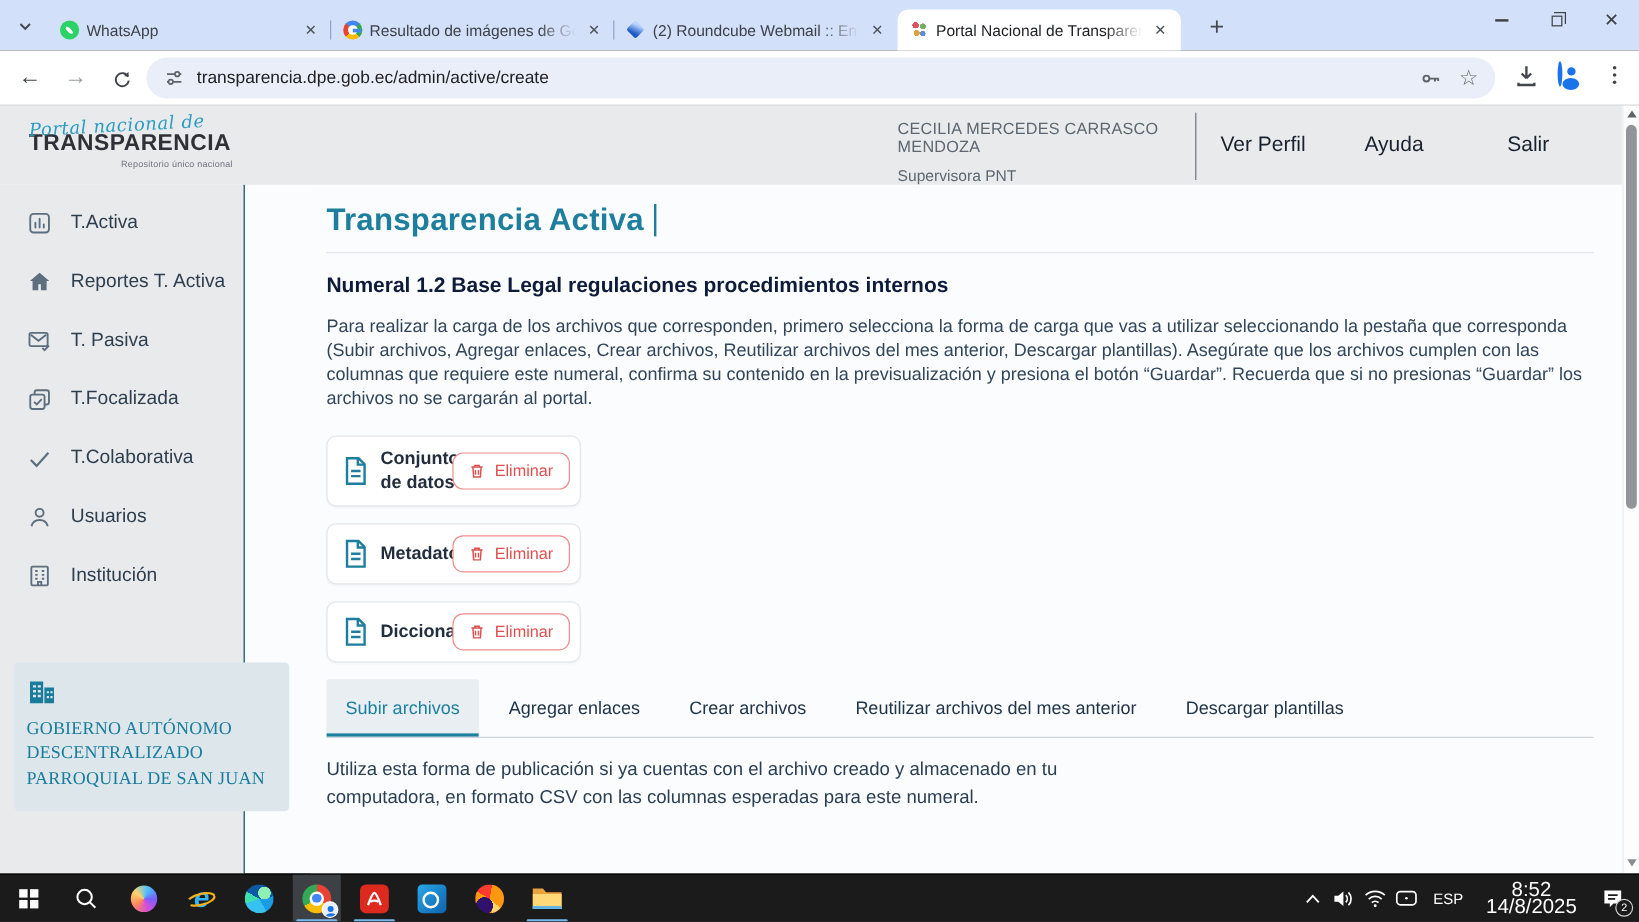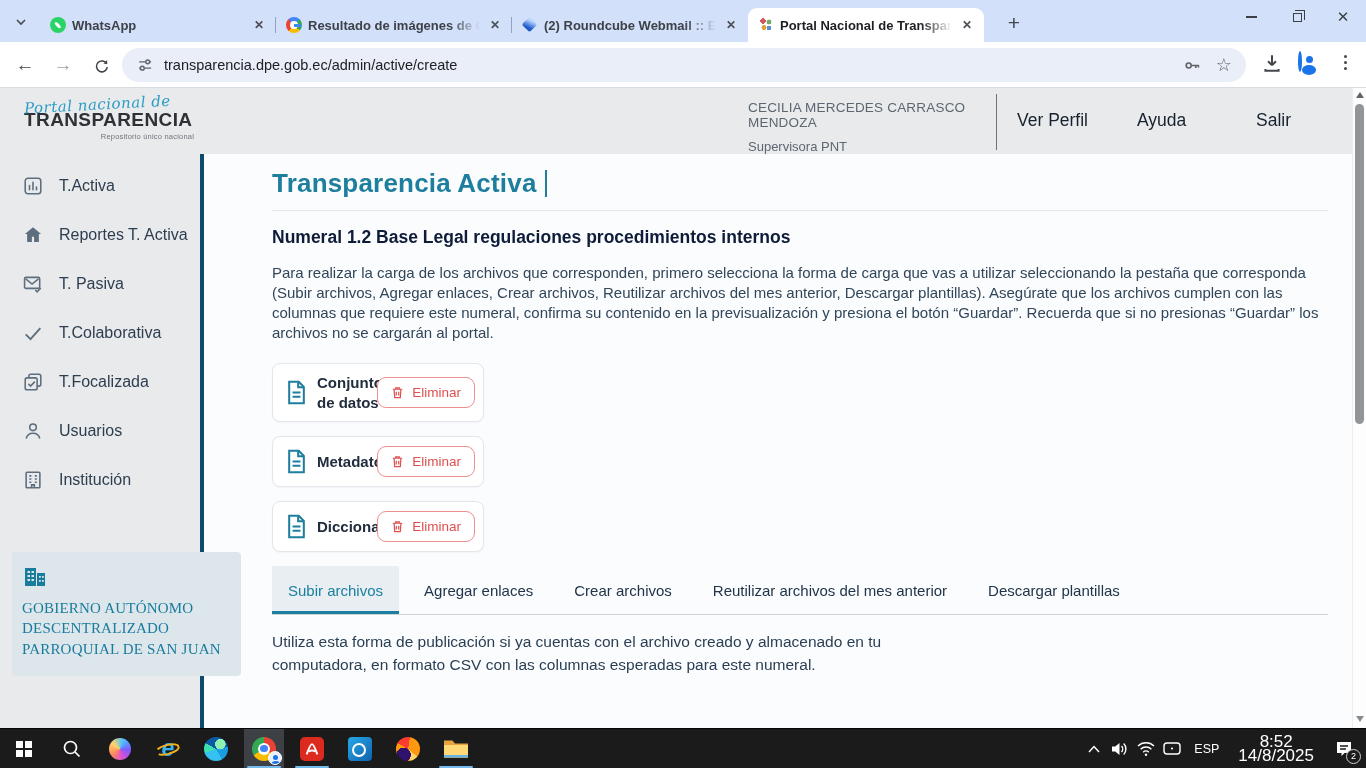--- a/index.html
+++ b/index.html
@@ -3,21 +3,21 @@
 <meta charset="utf-8">
 <style>
   *{margin:0;padding:0;box-sizing:border-box;}
   html,body{width:1366px;height:768px;overflow:hidden;background:#000;}
   body{font-family:"Liberation Sans",sans-serif;position:relative;}
   svg{display:block;}
 
   
   .tabstrip{position:absolute;left:0;top:0;width:1366px;height:42px;background:#d3e0f9;display:flex;align-items:flex-end;}
   .tabsearch{position:absolute;left:8px;top:10px;width:26px;height:24px;border-radius:8px;display:flex;align-items:center;justify-content:center;color:#454a52;}
-  .tab{position:relative;width:236px;height:34px;display:flex;align-items:center;padding:0 8px 0 10px;border-radius:9px 9px 0 0;color:#3d4148;font-weight:bold;}
+  .tab{position:relative;width:236px;height:34px;display:flex;align-items:center;padding:0 8px 0 10px;border-radius:9px 9px 0 0;color:#3d4148;}
   .tab .ttl{flex:1;font-size:13px;white-space:nowrap;overflow:hidden;margin:0 6px;-webkit-mask-image:linear-gradient(90deg,#000 82%,transparent);mask-image:linear-gradient(90deg,#000 82%,transparent);}
   .tab .tclose{width:18px;height:18px;border-radius:50%;display:flex;align-items:center;justify-content:center;font-size:12px;color:#4b4f57;flex:none;}
   .tab.active{background:#fff;color:#1d1f23;}
   .tab .sep{position:absolute;left:-1px;top:9px;width:1px;height:16px;background:#93a2c0;}
   .newtab{position:absolute;left:1000px;top:9px;width:28px;height:28px;border-radius:50%;display:flex;align-items:center;justify-content:center;font-size:21px;color:#44484f;}
   .wincontrols{position:absolute;right:0;top:0;height:34px;display:flex;}
   .wc{width:46px;height:34px;display:flex;align-items:center;justify-content:center;color:#3c4043;}
   .wc-min i{display:block;width:11px;height:2px;background:#3c4043;}
   .wc-restore i{display:block;width:9px;height:9px;border:1.6px solid #3c4043;position:relative;background:transparent;}
   .wc-restore i::before{content:"";position:absolute;left:1.4px;top:-4px;width:9px;height:9px;border:1.6px solid #3c4043;border-left:none;border-bottom:none;}
@@ -59,21 +59,21 @@
   .logo-script{font-family:"DejaVu Serif",serif;font-style:italic;font-size:15px;color:#2b9dc5;transform:rotate(-3deg);letter-spacing:.5px;}
   .logo-main{font-size:19px;font-weight:800;color:#2e3236;letter-spacing:.4px;margin-top:-4px;}
   .logo-tag{font-size:7.5px;color:#6d757c;text-align:right;margin-top:1px;letter-spacing:.2px;}
   .userblock{position:absolute;left:748px;top:12px;width:246px;color:#5c6771;}
   .user-name{font-size:13.5px;letter-spacing:.2px;}
   .user-role{font-size:13px;margin-top:9px;}
   .hdr-sep{position:absolute;left:996px;top:6px;width:1px;height:56px;background:#6b7280;}
   .hdr-link{position:absolute;top:22px;font-size:17.5px;color:#18222e;}
 
   
-  .sidebar{position:absolute;left:0;top:66px;width:204px;height:574px;background:#e9eaec;border-right:4px solid #0c4a6e;}
+  .sidebar{position:absolute;left:0;top:66px;width:204px;height:574px;background:#e9eaec;border-right:1px solid #0c4a6e;}
   .side-item{display:flex;align-items:center;height:49px;padding-left:22px;gap:15px;color:#2d3e4f;font-size:16px;}
   .side-item .sic{color:#5d6e7e;flex:none;}
   .side-items{padding-top:7px;}
   .inst-card{position:absolute;left:12px;top:398px;width:229px;background:#dce6eb;border-radius:4px;padding:13px 12px 17px 10px;}
   .inst-name{margin-top:9px;font-size:15px;line-height:1.36;color:#1a7c9d;letter-spacing:.2px;font-family:Liberation Serif, serif;}
 
   
   .main{position:absolute;left:259px;top:66px;width:1093px;height:574px;background:#fbfcfd;padding:14px 24px 0 13px;}
   .page-title{display:flex;align-items:center;}
   .page-title h1{font-size:26px;font-weight:700;color:#1e7e9d;letter-spacing:.2px;}
@@ -268,35 +268,35 @@
           <svg width="22" height="22" viewBox="0 0 24 24" fill="none" stroke="currentColor" stroke-width="1.7">
               <rect x="2.8" y="4.8" width="16.5" height="12" rx="1.5"></rect>
               <path d="M4 6.5 11 12l7-5.5"></path>
               <path d="M14.5 18.5l2 2 4-4.2"></path>
             </svg>
         </span>
         <span>T. Pasiva</span>
       </div>
       <div class="side-item">
         <span class="sic">
-          <svg width="22" height="22" viewBox="0 0 24 24" fill="none" stroke="currentColor" stroke-width="2">
-              <path d="M4 13.5 9.3 18.8 20 6.8"></path>
-            </svg>
-        </span>
-        <span>T.Colaborativa</span>
-      </div>
-      <div class="side-item">
-        <span class="sic">
           <svg width="22" height="22" viewBox="0 0 24 24" fill="none" stroke="currentColor" stroke-width="1.7">
               <rect x="7.5" y="3.5" width="13" height="13" rx="2"></rect>
               <rect x="3.5" y="7.5" width="13" height="13" rx="2" fill="#e9eaec"></rect>
               <path d="M7 14l2.4 2.4 4.6-4.8"></path>
             </svg>
         </span>
         <span>T.Focalizada</span>
+      </div>
+      <div class="side-item">
+        <span class="sic">
+          <svg width="22" height="22" viewBox="0 0 24 24" fill="none" stroke="currentColor" stroke-width="2">
+              <path d="M4 13.5 9.3 18.8 20 6.8"></path>
+            </svg>
+        </span>
+        <span>T.Colaborativa</span>
       </div>
       <div class="side-item">
         <span class="sic">
           <svg width="22" height="22" viewBox="0 0 24 24" fill="none" stroke="currentColor" stroke-width="1.7">
               <circle cx="12" cy="8" r="3.6"></circle>
               <path d="M4.6 20.2c.9-3.7 4-5.7 7.4-5.7s6.5 2 7.4 5.7"></path>
             </svg>
         </span>
         <span>Usuarios</span>
       </div>

